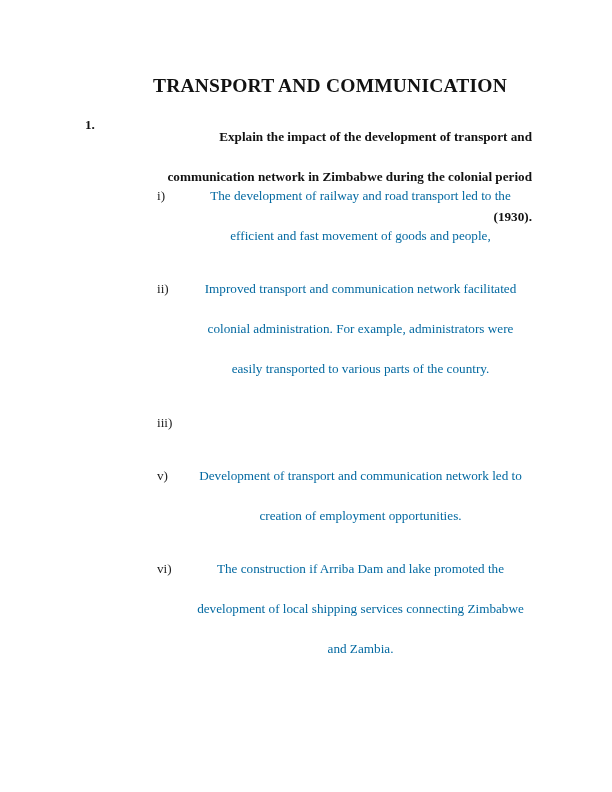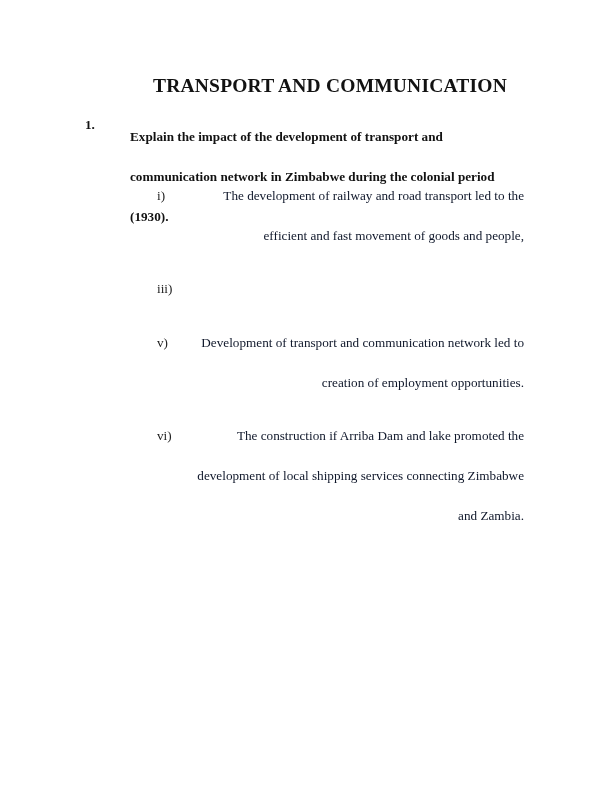--- a/index.html
+++ b/index.html
@@ -57,21 +57,21 @@
     font-size: 13.2px;
     font-weight: bold;
     color: #121212;
   }
 
   .question-text {
     font-size: 13.2px;
     font-weight: bold;
     line-height: 40px;
     color: #121212;
-    text-align: left;
+    text-align: right;
   }
 
   .items {
     position: absolute;
     top: 163px;
     left: 0;
     width: 612px;
   }
 
   .item {
@@ -89,22 +89,22 @@
     color: #222222;
     text-align: left;
     white-space: nowrap;
   }
 
   .item-text {
     margin-left: 197px;
     margin-right: 88px;
     font-size: 13.2px;
     line-height: 40px;
-    color: #0f172a;
-    text-align: right;
+    color: #0369a1;
+    text-align: center;
   }
 </style>
 </head>
 <body>
 
 <div class="page">
 
   <h1 class="doc-title">TRANSPORT AND COMMUNICATION</h1>
 
   <div class="question-block">
@@ -113,20 +113,24 @@
       <p class="question-text">Explain the impact of the development of transport and communication network in Zimbabwe during the colonial period (1930).</p>
     </div>
   </div>
 
   <div class="items">
     <div class="item">
       <span class="item-marker">i)</span>
       <p class="item-text">The development of railway and road transport led to the efficient and fast movement of goods and people,</p>
     </div>
     <div class="item">
+      <span class="item-marker">ii)</span>
+      <p class="item-text">Improved transport and communication network facilitated colonial administration. For example, administrators were easily transported to various parts of the country.</p>
+    </div>
+    <div class="item">
       <span class="item-marker">iii)</span>
     </div>
     <div class="item">
       <span class="item-marker">v)</span>
       <p class="item-text">Development of transport and communication network led to creation of employment opportunities.</p>
     </div>
     <div class="item">
       <span class="item-marker">vi)</span>
       <p class="item-text">The construction if Arriba Dam and lake promoted the development of local shipping services connecting Zimbabwe and Zambia.</p>
     </div>

